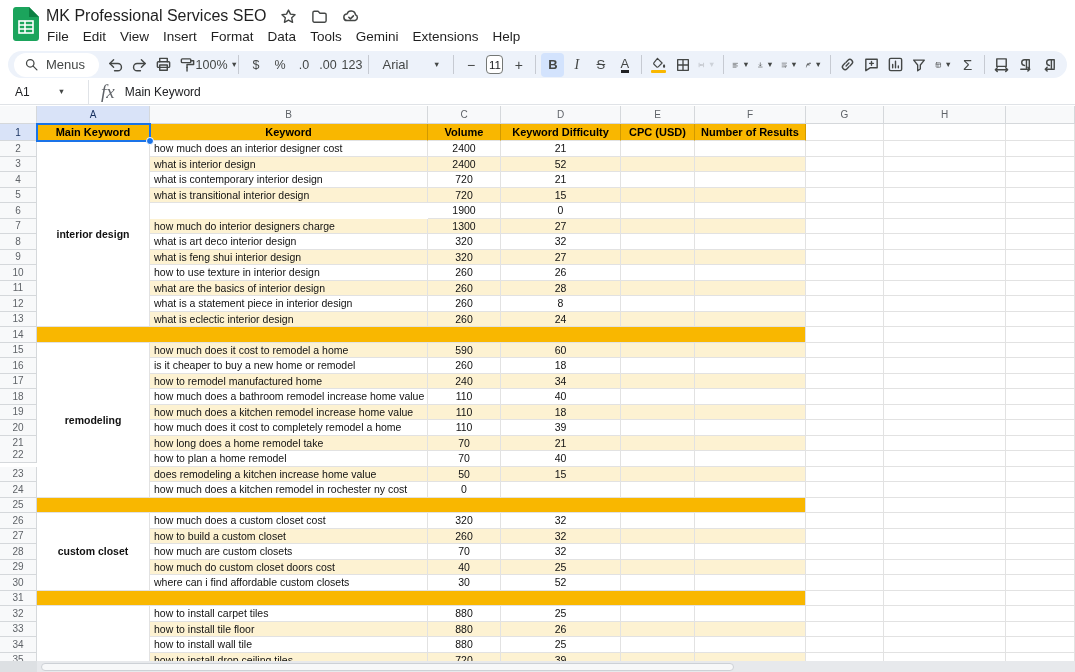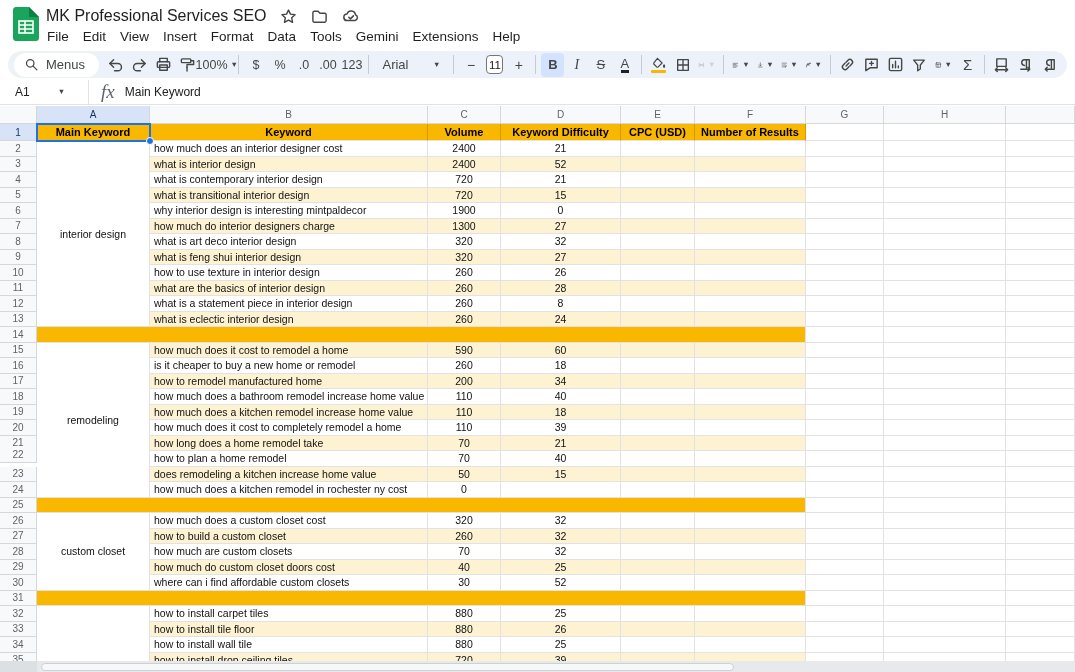--- a/index.html
+++ b/index.html
@@ -53,21 +53,21 @@
   #sheet{position:absolute;top:106px;left:0;width:1075px;height:555px;overflow:hidden;background:#fff;}
   #sheet>div{position:absolute;}
   .cell{background:#fff;border-right:1px solid #E2E2E2;border-bottom:1px solid #E2E2E2;
         font-size:10.5px;color:#111;display:flex;align-items:center;justify-content:center;
         white-space:nowrap;overflow:hidden;}
   .kw{justify-content:flex-start;padding-left:4px;}
   .stripe{background:var(--stripe);}
   .hdrcell{background:var(--orange);font-weight:bold;font-size:11px;color:#000;
            border-right:1px solid rgba(0,0,0,.16);border-bottom:1px solid #E2E2E2;}
   .sepband{background:var(--orange);border-right:1px solid #E2E2E2;border-bottom:1px solid #E2E2E2;}
-  .merged{font-weight:normal;}
+  .merged{font-weight:bold;}
   .ghead{background:#F8F9FA;color:#5F6368;font-size:10px;display:flex;align-items:center;
          justify-content:center;border-right:1px solid #D5D8DB;border-bottom:1px solid #D5D8DB;}
   .selhead{background:#D9E3F8;color:#17305E;}
   #selbox{border:2px solid var(--selblue);background:transparent;pointer-events:none;}
   #fillhandle{background:var(--selblue);border:1.5px solid #fff;border-radius:50%;width:8px;height:8px;}
 
   
   #hscroll{position:absolute;top:661px;left:0;width:1075px;height:11px;background:#E7E9EC;}
   #hscroll-corner{position:absolute;left:0;top:0;width:37px;height:11px;background:#DDE0E3;}
   #hscroll-thumb{position:absolute;left:41px;top:1.5px;width:693px;height:8px;border-radius:4px;
@@ -477,21 +477,20 @@
       <div class="cell kw" style="left: 150px; top: 66px; width: 278px; height: 15.5px;">what is contemporary interior design</div>
       <div class="cell num" style="left: 428px; top: 66px; width: 73px; height: 15.5px;">720</div>
       <div class="cell num" style="left: 501px; top: 66px; width: 120px; height: 15.5px;">21</div>
       <div class="cell" style="left: 621px; top: 66px; width: 74px; height: 15.5px;"></div>
       <div class="cell" style="left: 695px; top: 66px; width: 111px; height: 15.5px;"></div>
       <div class="cell kw stripe" style="left: 150px; top: 81.5px; width: 278px; height: 15.5px;">what is transitional interior design</div>
       <div class="cell num stripe" style="left: 428px; top: 81.5px; width: 73px; height: 15.5px;">720</div>
       <div class="cell num stripe" style="left: 501px; top: 81.5px; width: 120px; height: 15.5px;">15</div>
       <div class="cell stripe" style="left: 621px; top: 81.5px; width: 74px; height: 15.5px;"></div>
       <div class="cell stripe" style="left: 695px; top: 81.5px; width: 111px; height: 15.5px;"></div>
-      <div class="cell kw" style="left: 150px; top: 97px; width: 278px; height: 15.5px;">why interior design is interesting mintpaldecor</div>
       <div class="cell num" style="left: 428px; top: 97px; width: 73px; height: 15.5px;">1900</div>
       <div class="cell num" style="left: 501px; top: 97px; width: 120px; height: 15.5px;">0</div>
       <div class="cell" style="left: 621px; top: 97px; width: 74px; height: 15.5px;"></div>
       <div class="cell" style="left: 695px; top: 97px; width: 111px; height: 15.5px;"></div>
       <div class="cell kw stripe" style="left: 150px; top: 112.5px; width: 278px; height: 15.5px;">how much do interior designers charge</div>
       <div class="cell num stripe" style="left: 428px; top: 112.5px; width: 73px; height: 15.5px;">1300</div>
       <div class="cell num stripe" style="left: 501px; top: 112.5px; width: 120px; height: 15.5px;">27</div>
       <div class="cell stripe" style="left: 621px; top: 112.5px; width: 74px; height: 15.5px;"></div>
       <div class="cell stripe" style="left: 695px; top: 112.5px; width: 111px; height: 15.5px;"></div>
       <div class="cell kw" style="left: 150px; top: 128px; width: 278px; height: 15.5px;">what is art deco interior design</div>
@@ -529,21 +528,21 @@
       <div class="cell num stripe" style="left: 428px; top: 236.5px; width: 73px; height: 15.5px;">590</div>
       <div class="cell num stripe" style="left: 501px; top: 236.5px; width: 120px; height: 15.5px;">60</div>
       <div class="cell stripe" style="left: 621px; top: 236.5px; width: 74px; height: 15.5px;"></div>
       <div class="cell stripe" style="left: 695px; top: 236.5px; width: 111px; height: 15.5px;"></div>
       <div class="cell kw" style="left: 150px; top: 252px; width: 278px; height: 15.5px;">is it cheaper to buy a new home or remodel</div>
       <div class="cell num" style="left: 428px; top: 252px; width: 73px; height: 15.5px;">260</div>
       <div class="cell num" style="left: 501px; top: 252px; width: 120px; height: 15.5px;">18</div>
       <div class="cell" style="left: 621px; top: 252px; width: 74px; height: 15.5px;"></div>
       <div class="cell" style="left: 695px; top: 252px; width: 111px; height: 15.5px;"></div>
       <div class="cell kw stripe" style="left: 150px; top: 267.5px; width: 278px; height: 15.5px;">how to remodel manufactured home</div>
-      <div class="cell num stripe" style="left: 428px; top: 267.5px; width: 73px; height: 15.5px;">200</div>
+      <div class="cell num stripe" style="left: 428px; top: 267.5px; width: 73px; height: 15.5px;">240</div>
       <div class="cell num stripe" style="left: 501px; top: 267.5px; width: 120px; height: 15.5px;">34</div>
       <div class="cell stripe" style="left: 621px; top: 267.5px; width: 74px; height: 15.5px;"></div>
       <div class="cell stripe" style="left: 695px; top: 267.5px; width: 111px; height: 15.5px;"></div>
       <div class="cell kw" style="left: 150px; top: 283px; width: 278px; height: 15.5px;">how much does a bathroom remodel increase home value</div>
       <div class="cell num" style="left: 428px; top: 283px; width: 73px; height: 15.5px;">110</div>
       <div class="cell num" style="left: 501px; top: 283px; width: 120px; height: 15.5px;">40</div>
       <div class="cell" style="left: 621px; top: 283px; width: 74px; height: 15.5px;"></div>
       <div class="cell" style="left: 695px; top: 283px; width: 111px; height: 15.5px;"></div>
       <div class="cell kw stripe" style="left: 150px; top: 298.5px; width: 278px; height: 15.5px;">how much does a kitchen remodel increase home value</div>
       <div class="cell num stripe" style="left: 428px; top: 298.5px; width: 73px; height: 15.5px;">110</div>

